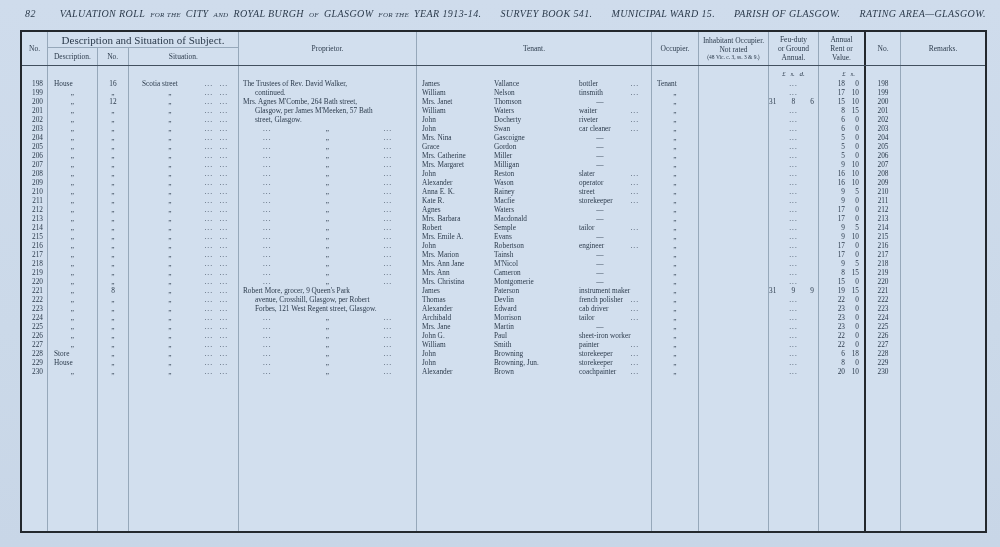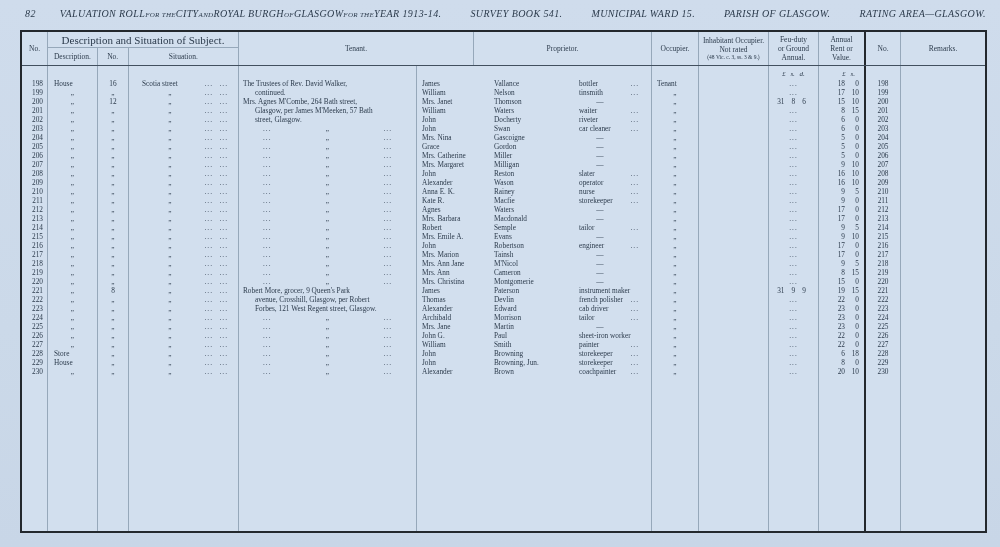--- a/index.html
+++ b/index.html
@@ -18,21 +18,21 @@
     overflow:hidden;
   }
   
   .page-header{
     position:absolute;top:8px;left:25px;right:14px;
     display:flex;justify-content:space-between;align-items:baseline;
     font-size:10px;letter-spacing:.4px;white-space:nowrap;font-style:italic;
   }
   .ph-left{display:flex;align-items:baseline;}
   .ph-num{margin-right:24px;}
-  .title-group{display:flex;align-items:baseline;}
+  .title-group{display:flex;align-items:baseline;gap:5px;}
   .seg{font-size:10px;}
   .seg.small{font-size:7px;letter-spacing:.3px;}
   .section{font-size:10px;}
   
   .vtable{
     position:absolute;left:20px;top:30px;width:967px;height:503px;
     box-sizing:border-box;border:2px solid var(--dark);
     background:var(--paper2);
     display:flex;flex-direction:column;
   }
@@ -85,21 +85,21 @@
   .prop{display:flex;padding:0 4px;}
   .prop.pd{justify-content:space-between;padding:0 24px;}
   .prop-t.ind{padding-left:12px;}
   .ten{display:flex;padding-left:5px;padding-right:12px;}
   .tf{width:72px;flex:none;}
   .tl{width:85px;flex:none;}
   .to{flex:1;}
   .to.dash{text-align:center;padding-right:18px;}
   .occ{padding-left:5px;}
   .feu{display:flex;justify-content:center;align-items:center;}
-  .feu.has{justify-content:center;gap:7px;padding-right:4px;}
+  .feu.has{justify-content:space-between;gap:7px;padding-right:4px;}
   .rent{display:flex;justify-content:flex-end;padding-right:5px;}
   .rp{width:22px;text-align:right;flex:none;}
   .rs{width:14px;text-align:right;flex:none;}
 </style>
 </head>
 <body>
 
 <div class="page-header">
   <div class="ph-left">
     <span class="ph-num">82</span>
@@ -126,22 +126,22 @@
   <div class="thead">
     <div class="th w1">No.</div>
     <div class="th-group">
       <div class="th-group-top">Description and Situation of Subject.</div>
       <div class="th-group-bottom">
         <div class="th w2">Description.</div>
         <div class="th w3">No.</div>
         <div class="th w4">Situation.</div>
       </div>
     </div>
+    <div class="th w5">Proprietor.</div>
     <div class="th w6">Tenant.</div>
-    <div class="th w5">Proprietor.</div>
     <div class="th w7">Occupier.</div>
     <div class="th w8">
       <div>Inhabitant Occupier.</div>
       <div>Not rated</div>
       <div class="tiny">(48 Vic. c. 3, ss. 3 &amp; 9.)</div>
     </div>
     <div class="th w9">
       <div>Feu-duty</div>
       <div>or Ground</div>
       <div>Annual.</div>
@@ -556,21 +556,21 @@
           <span class="dots">...</span>
         </div>
         <div class="c w5 prop pd">
           <span class="dots">...</span>
           <span class="ditto-g">„</span>
           <span class="dots">...</span>
         </div>
         <div class="c w6 ten">
           <span class="tf">Anna E. K.</span>
           <span class="tl">Rainey</span>
-          <span class="to">nurse</span>
+          <span class="to">street</span>
           <span class="dots">...</span>
         </div>
         <div class="c w7 dittoc ditto-g">„</div>
         <div class="c w8"></div>
         <div class="c w9 feu">
           <span class="dots">...</span>
         </div>
         <div class="c w10 rent">
           <span class="rp">9</span>
           <span class="rs">5</span>

